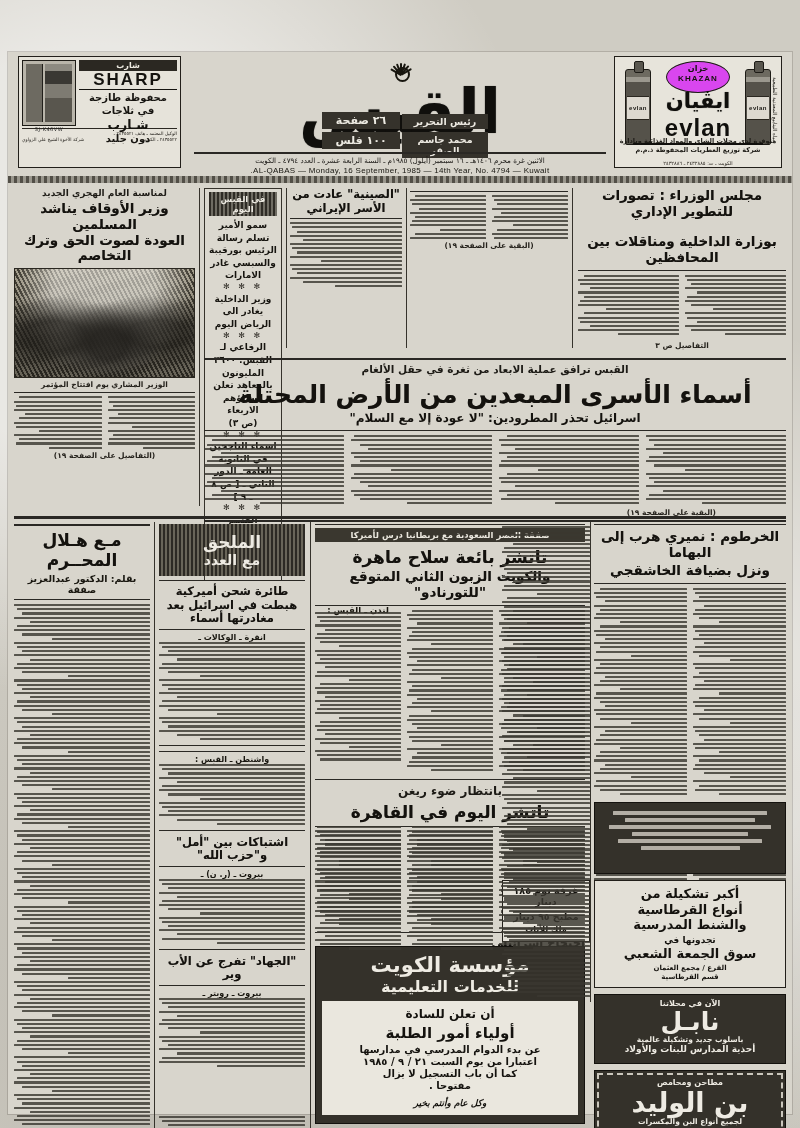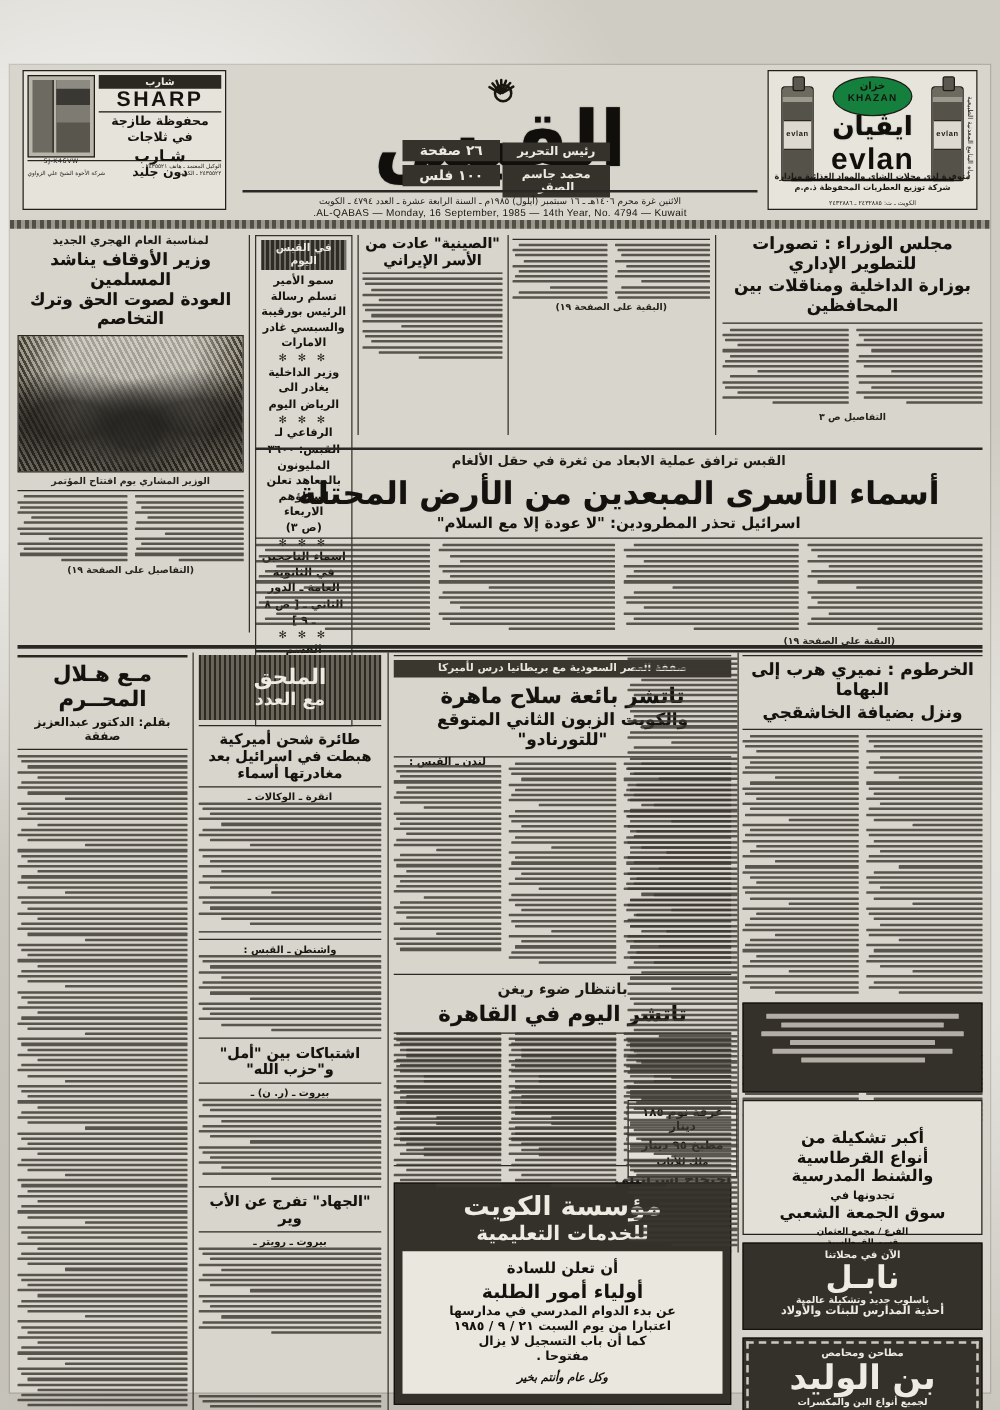--- a/index.html
+++ b/index.html
@@ -118,21 +118,21 @@
   .bottle .lbl{
     position:absolute;left:1px;right:1px;top:26px;height:22px;background:#ddd9d0;
     border-top:1px solid #2a2720;border-bottom:1px solid #2a2720;
     font-size:6px;font-weight:bold;color:#1b1914;text-align:center;line-height:22px;
     font-family:"Liberation Sans",sans-serif;letter-spacing:.5px;
   }
   .b-left{left:10px;} .b-right{right:10px;}
   .khazan{
     position:absolute;left:50%;transform:translateX(-50%);top:4px;
     width:62px;height:30px;border:1.4px solid #1d1b16;border-radius:50%;
-    background:#15803d;text-align:center;
+    background:#d946ef;text-align:center;
   }
   .khazan .ar{font-size:8px;font-weight:bold;color:#15130f;line-height:1.1;margin-top:3px;}
   .khazan .en{font-family:"Liberation Sans",sans-serif;font-size:8px;font-weight:bold;letter-spacing:1px;color:#15130f;}
   .evlan-ar{
     position:absolute;left:50%;transform:translateX(-50%);top:34px;width:120px;
     text-align:center;font-size:21px;font-weight:bold;color:#100f0c;line-height:1;
     text-shadow:0 0 1px rgba(0,0,0,.5);
   }
   .evlan-en{
     position:absolute;left:50%;transform:translateX(-50%);top:57px;width:130px;
@@ -329,21 +329,21 @@
 
   <div class="body-wrap">
 
     <div class="vrule" style="left:185px;top:2px;height:318px;"></div>
     <div class="vrule" style="left:272px;top:2px;height:160px;"></div>
     <div class="vrule" style="left:392px;top:2px;height:160px;"></div>
     <div class="vrule" style="left:558px;top:2px;height:160px;"></div>
 
     <div style="position:absolute;right:0;top:2px;width:208px;">
       <div class="hl hl-md">مجلس الوزراء : تصورات للتطوير الإداري</div>
-      <div class="hl hl-md" style="margin-top:2px;">بوزارة الداخلية ومناقلات بين المحافظين</div>
+      <div class="hl hl-md" style="margin-top:14px;">بوزارة الداخلية ومناقلات بين المحافظين</div>
       <div class="hr1 rule" style="margin:4px 0 4px;"></div>
       <div class="colsplit">
         <div class="txt dense">
               <i class="s1"></i>
               <i class="s3"></i>
               <i class="s2"></i>
               <i class="s1"></i>
               <i class="s4"></i>
               <i class="s3"></i>
               <i class="s1"></i>
@@ -1224,21 +1224,21 @@
       <div class="txt" style="line-height:0;">
         <i style="background:#cfcbc1;width:86%;height:4px;margin:3px auto;"></i>
         <i style="background:#cfcbc1;width:72%;height:4px;margin:3px auto;"></i>
         <i style="background:#cfcbc1;width:90%;height:4px;margin:3px auto;"></i>
         <i style="background:#cfcbc1;width:64%;height:4px;margin:3px auto;"></i>
         <i style="background:#cfcbc1;width:80%;height:4px;margin:3px auto;"></i>
         <i style="background:#cfcbc1;width:55%;height:4px;margin:3px auto;"></i>
       </div>
     </div>
 
-    <div class="adbox" style="position:absolute;right:0;top:694px;width:192px;height:108px;padding:22px;">
+    <div class="adbox" style="position:absolute;right:0;top:694px;width:192px;height:108px;padding:5px;">
       <div class="ad-ttl" style="font-size:13px;">أكبر تشكيلة من</div>
       <div class="ad-ttl" style="font-size:13px;">أنواع القرطاسية</div>
       <div class="ad-ttl" style="font-size:13px;">والشنط المدرسية</div>
       <div class="ad-ttl" style="font-size:9px;margin-top:2px;">تجدونها في</div>
       <div class="ad-ttl" style="font-size:13px;">سوق الجمعة الشعبي</div>
       <div class="ad-ttl" style="font-size:7px;margin-top:3px;">الفرع / مجمع العثمان</div>
       <div class="ad-ttl" style="font-size:7px;">قسم القرطاسية</div>
     </div>
 
     <div class="adbox" style="position:absolute;right:196px;top:694px;width:88px;height:62px;padding:4px;">

